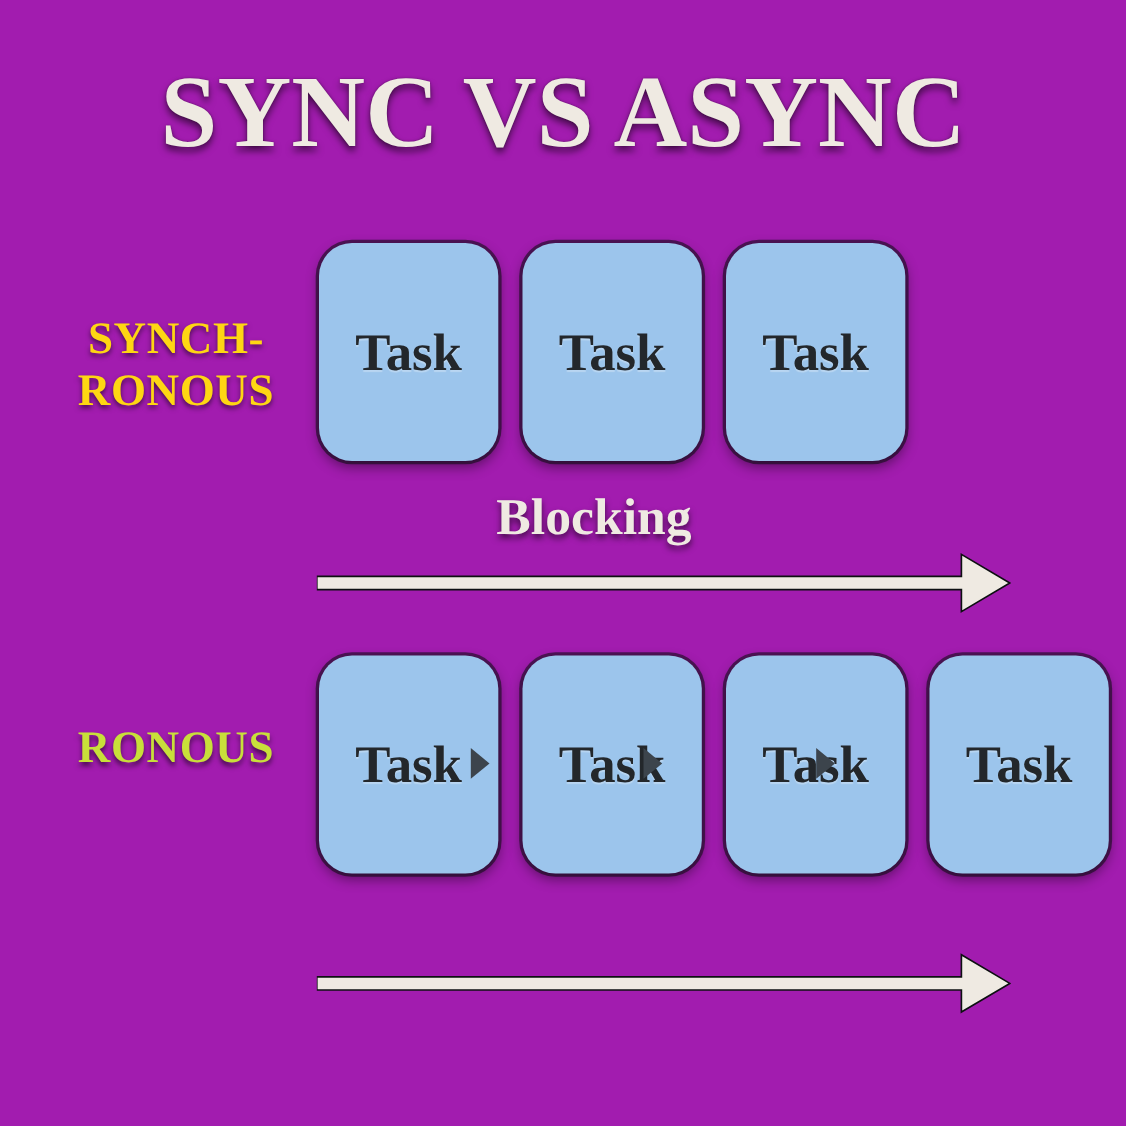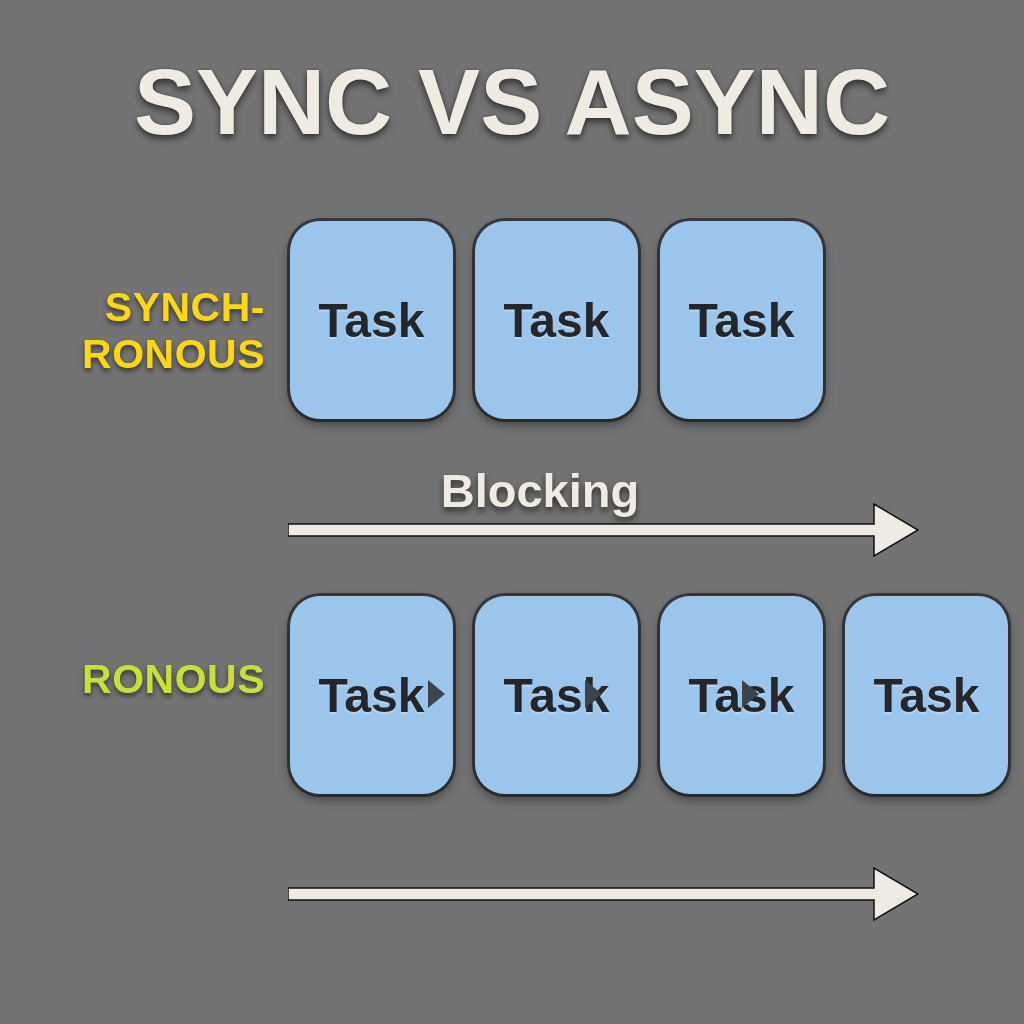--- a/index.html
+++ b/index.html
@@ -4,23 +4,23 @@
 <style>
   html, body {
     margin: 0;
     padding: 0;
     background: #101214;
   }
   .canvas {
     position: relative;
     width: 1024px;
     height: 1024px;
-    background: #737373;
+    background: #a21caf;
     overflow: hidden;
-    font-family: Liberation Sans, sans-serif;
+    font-family: Liberation Serif, serif;
   }
 
   
   .title {
     position: absolute;
     top: 56px;
     left: 0;
     width: 100%;
     text-align: center;
     font-size: 93px;
@@ -30,21 +30,21 @@
     color: #efeae2;
     text-shadow: 0 4px 7px rgba(0,0,0,0.55), 0 0 2px rgba(0,0,0,0.4);
     white-space: nowrap;
   }
 
   
   .side-label {
     position: absolute;
     left: 55px;
     width: 210px;
-    text-align: right;
+    text-align: center;
     font-size: 41px;
     font-weight: 700;
     line-height: 47px;
     letter-spacing: 0.5px;
     text-shadow: 0 3px 5px rgba(0,0,0,0.55);
     white-space: nowrap;
   }
   .side-label--sync  { top: 284px; color: #fed613; }
   .side-label--async { top: 656px; color: #c8df3a; }
 
@@ -92,21 +92,21 @@
   .caption {
     position: absolute;
     width: 600px;
     text-align: center;
     font-size: 47px;
     font-weight: 700;
     color: #efeae2;
     text-shadow: 0 4px 6px rgba(0,0,0,0.6);
     white-space: nowrap;
   }
-  .caption--blocking    { left: 240px; top: 463px; }
+  .caption--blocking    { left: 240px; top: 443px; }
   .caption--nonblocking { left: 250px; top: 810px; }
 
   
   .arrow {
     position: absolute;
     left: 288px;
     width: 631px;
     height: 60px;
   }
   .arrow--blocking    { top: 500px; }

